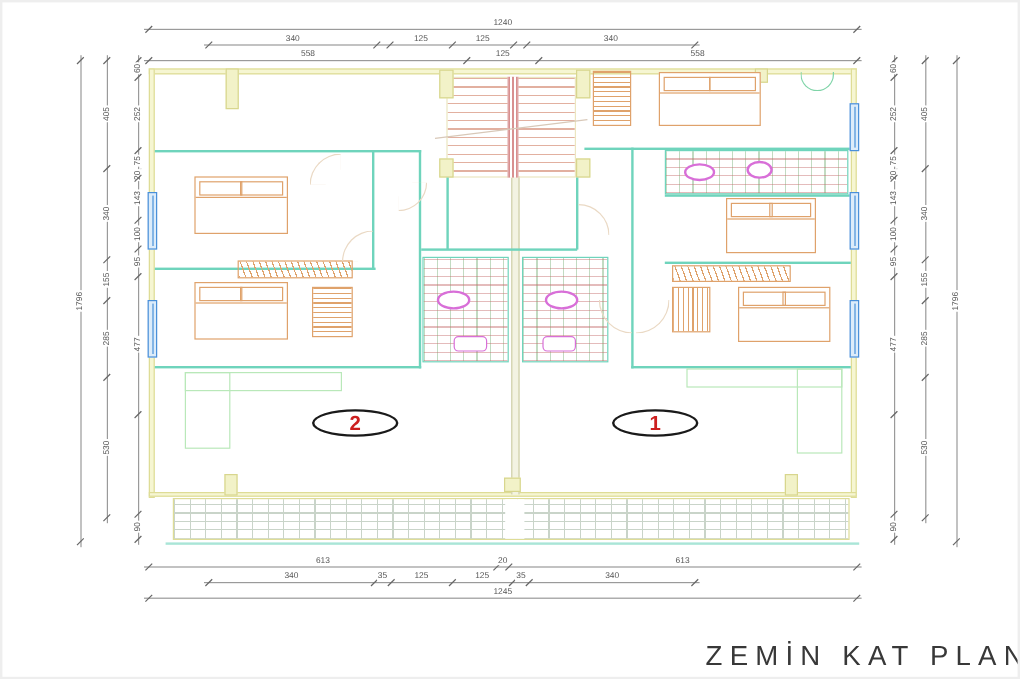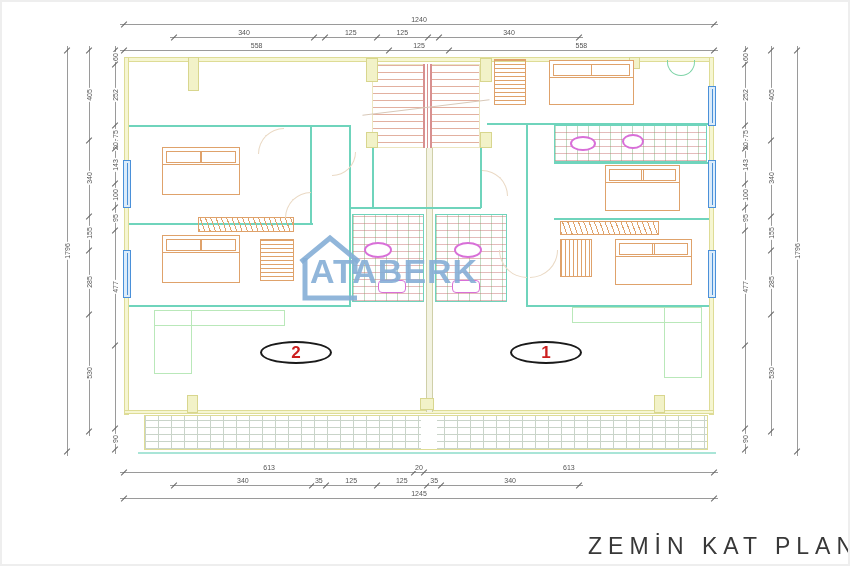--- a/index.html
+++ b/index.html
@@ -165,28 +165,20 @@
   <div class="el terrace" style="left:142px;top:413px;width:564px;height:35px"></div>
   <div class="el" style="left:419px;top:414px;width:16px;height:33px;background:#fff"></div>
 
   <div class="el unit-ellipse" style="left:258px;top:339px;width:72px;height:23px">
     <span>2</span>
   </div>
   <div class="el unit-ellipse" style="left:508px;top:339px;width:72px;height:23px">
     <span>1</span>
   </div>
 
-  <div class="el" style="left:295px;top:230px;width:190px;height:72px">
-    <svg width="66" height="70" style="position:absolute;left:0;top:0">
-      <path d="M4,30 L33,6 L62,30" fill="none" stroke="rgba(133,174,214,.9)" stroke-width="5"></path>
-      <path d="M8,26 L8,66 L60,66" fill="none" stroke="rgba(133,174,214,.9)" stroke-width="5"></path>
-      <path d="M58,26 L58,42" fill="none" stroke="rgba(133,174,214,.9)" stroke-width="5"></path>
-    </svg>
-    <span id="watermark" style="position:absolute;left:13px;top:20px">ATABERK</span>
-  </div>
 
   <div id="dim-layer">
       <div class="chain h" style="left: 122px; top: 12px; width: 590px;">
         <div class="dim-line"></div>
         <div class="dim-seg" style="flex-grow: 1240;">
           <i class="tick"></i>
           <span class="dim-label">1240</span>
         </div>
         <i class="tick end"></i>
       </div>

